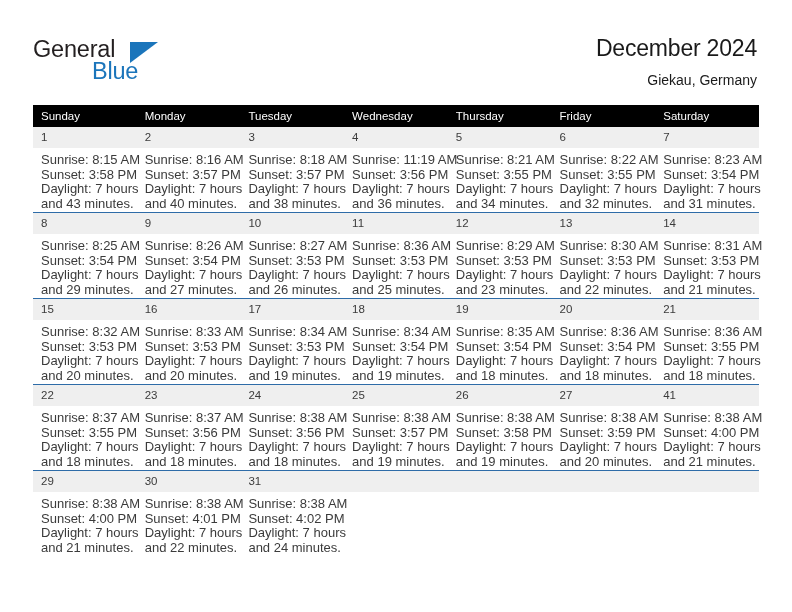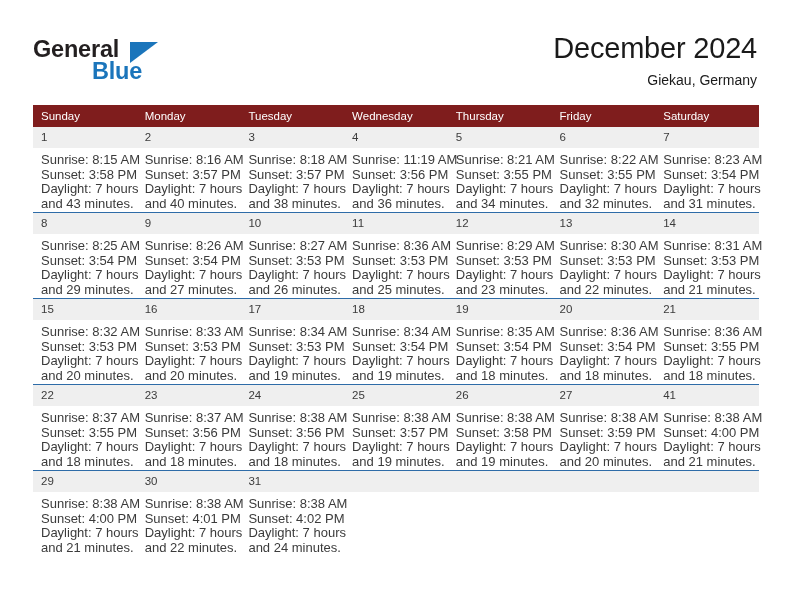--- a/index.html
+++ b/index.html
@@ -30,21 +30,20 @@
     width: 792px;
     height: 98px;
   }
 
   .logo {
     position: absolute;
     left: 33px;
     top: 36px;
     width: 170px;
     height: 52px;
-    font-weight: bold;
   }
   .logo-general {
     position: absolute;
     left: 0;
     top: 0;
     font-size: 23.5px;
     letter-spacing: -0.2px;
     color: #231f20;
     font-family: "Liberation Sans", sans-serif;
   }
@@ -67,21 +66,21 @@
     border-bottom: 21px solid transparent;
   }
 
   .title-block {
     position: absolute;
     right: 35px;
     top: 30px;
     text-align: right;
   }
   .cal-title {
-    font-size: 29px;
+    font-size: 23px;
     font-weight: normal;
     color: #1a1a1a;
     line-height: 36px;
     letter-spacing: -0.2px;
   }
   .cal-subtitle {
     font-size: 14px;
     color: #1a1a1a;
     line-height: 20px;
     margin-top: 4px;
@@ -91,21 +90,21 @@
   .calendar {
     position: absolute;
     left: 33px;
     top: 105px;
     width: 726px;
     border-collapse: collapse;
     table-layout: fixed;
   }
 
   .weekday-row th {
-    background: #7f1d1d;
+    background: #000000;
     color: #ffffff;
     font-size: 11.5px;
     font-weight: normal;
     text-align: left;
     padding: 4px 0 5px 8px;
     height: 13px;
     border: none;
   }
 
   .week-row td {

